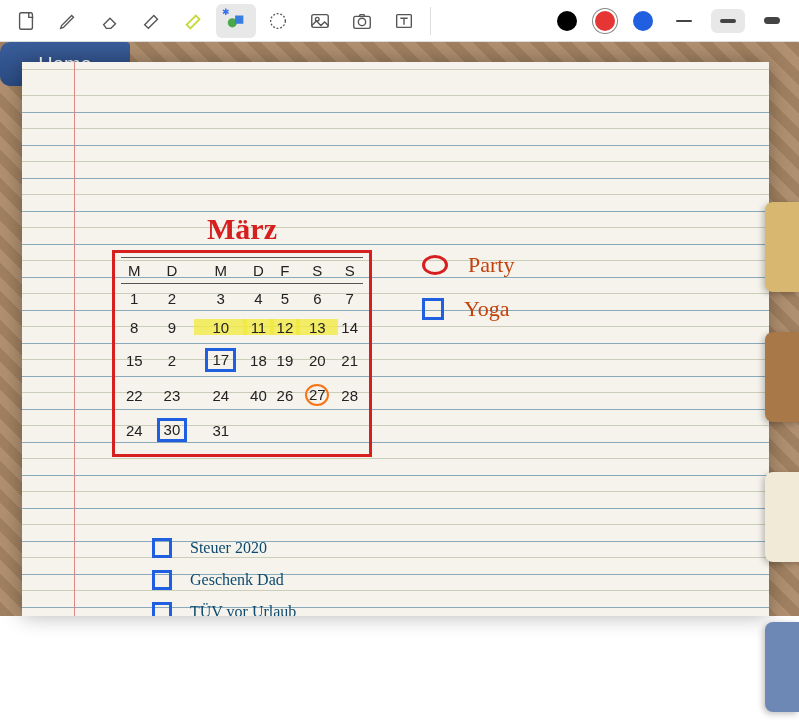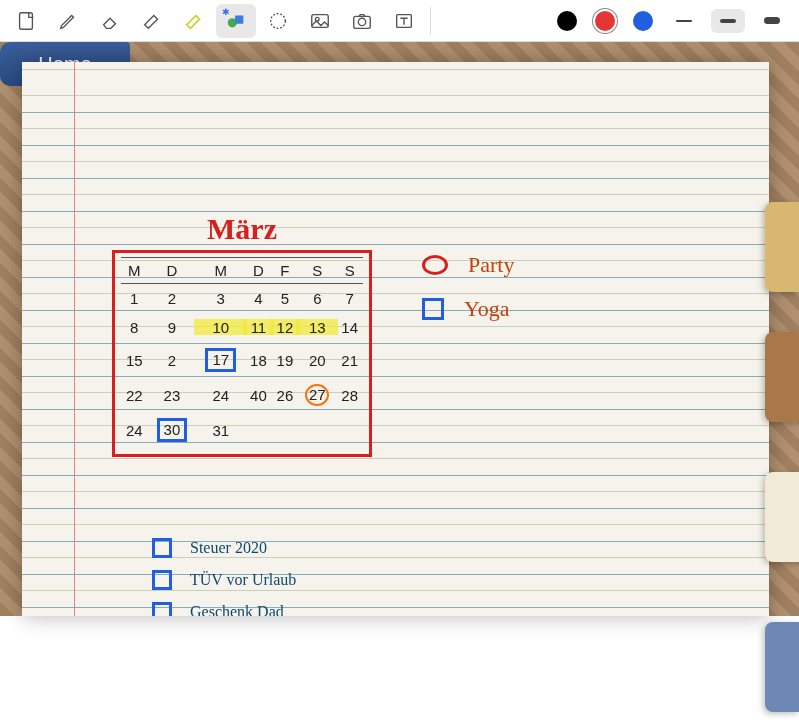--- a/index.html
+++ b/index.html
@@ -424,25 +424,25 @@
       </div>
 
     <div class="todos">
       <div class="todo-list" id="todo-list">
           <div class="todo-row">
             <div class="todo-check"></div>
             <span>Steuer 2020</span>
           </div>
           <div class="todo-row">
             <div class="todo-check"></div>
-            <span>TÜV vor Urlaub</span>
+            <span>Geschenk Dad</span>
           </div>
           <div class="todo-row">
             <div class="todo-check"></div>
-            <span>Geschenk Dad</span>
+            <span>TÜV vor Urlaub</span>
           </div>
           <div class="todo-row">
             <div class="todo-check"></div>
             <span></span>
           </div>
         </div>
     </div>
   </div>
 
   <div class="home-tab">

